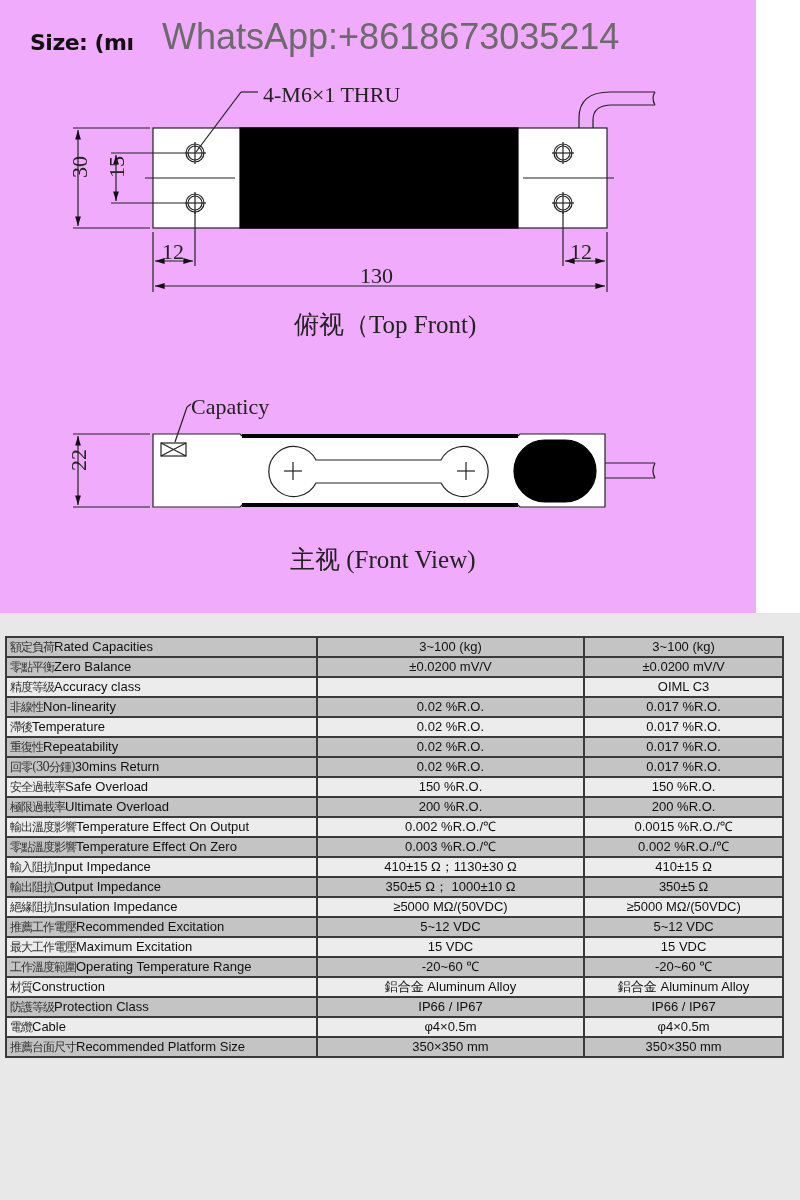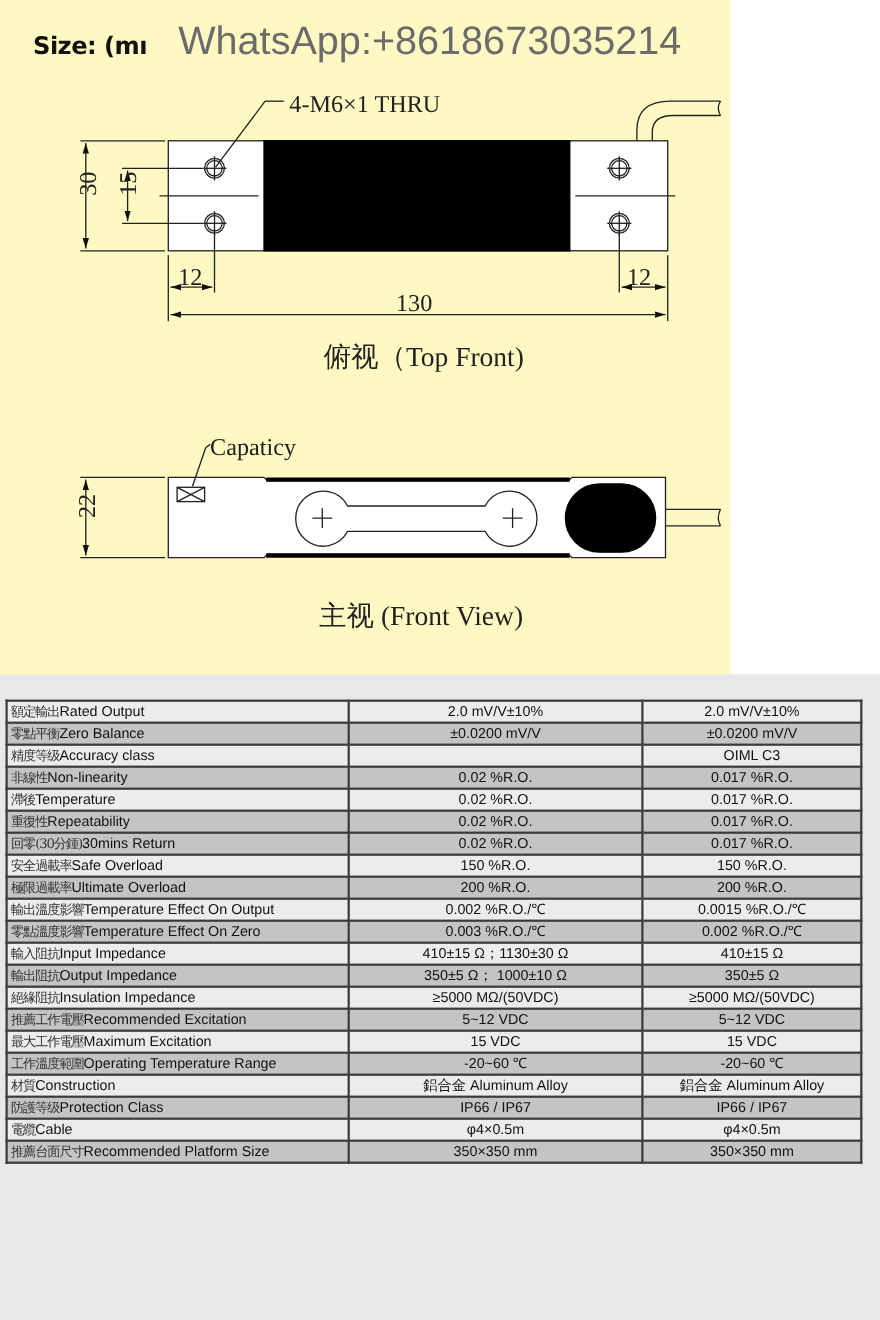--- a/index.html
+++ b/index.html
@@ -1,21 +1,21 @@
 <!DOCTYPE html>
 <html><head>
 <meta charset="utf-8">
 <style>
   html, body { margin: 0; padding: 0; }
   body {
     width: 800px; height: 1200px; overflow: hidden;
     background: #ffffff; position: relative;
     font-family: "Liberation Sans", sans-serif;
   }
-  .drawing { position: absolute; left: 0; top: 0; width: 664px; height: 613px; background: #fef9c3; }
+  .drawing { position: absolute; left: 0; top: 0; width: 756px; height: 613px; background: #f0abfc; }
   .size-label {
     position: absolute; left: 30px; top: 30px;
     font-family: "DejaVu Sans", sans-serif; font-weight: bold; font-size: 22px; color: #111;
     letter-spacing: -0.5px;
   }
   .watermark {
     position: absolute; left: 162px; top: 16px;
     font-family: "Liberation Sans", sans-serif; font-size: 36px; color: #6b6b6b;
     letter-spacing: 0px;
     text-align: center;
@@ -164,24 +164,24 @@
   </svg>
 
   <div class="view-caption" style="left:294px; top:308px;">俯视（Top Front)</div>
   <div class="view-caption" style="left:290px; top:543px;">主视  (Front View)</div>
 </div>
 
 <div class="spec-panel"></div>
 
 <table class="spec">
   <tbody id="spec-body">
-      <tr class="light">
-        <td class="c0"><span class="zh">額定輸出</span><span>Rated Output</span></td>
-        <td class="c1">2.0 mV/V±10%</td>
-        <td class="c2">2.0 mV/V±10%</td>
+      <tr class="dark">
+        <td class="c0"><span class="zh">額定負荷</span><span>Rated Capacities</span></td>
+        <td class="c1">3~100 (kg)</td>
+        <td class="c2">3~100  (kg)</td>
       </tr>
       <tr class="dark">
         <td class="c0"><span class="zh">零點平衡</span><span>Zero Balance</span></td>
         <td class="c1">±0.0200 mV/V</td>
         <td class="c2">±0.0200 mV/V</td>
       </tr>
       <tr class="light">
         <td class="c0"><span class="zh">精度等级</span><span>Accuracy class</span></td>
         <td class="c1"></td>
         <td class="c2">OIML C3</td>

